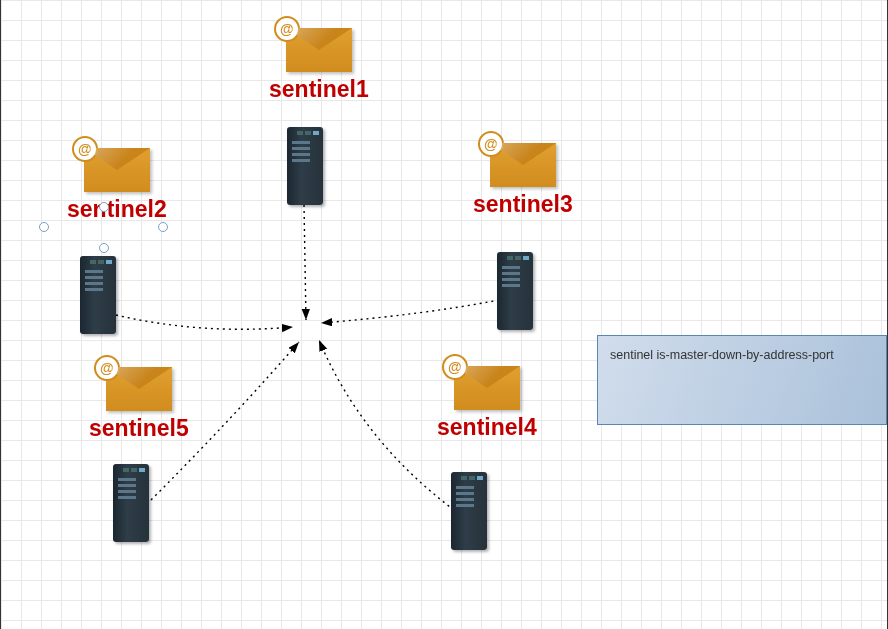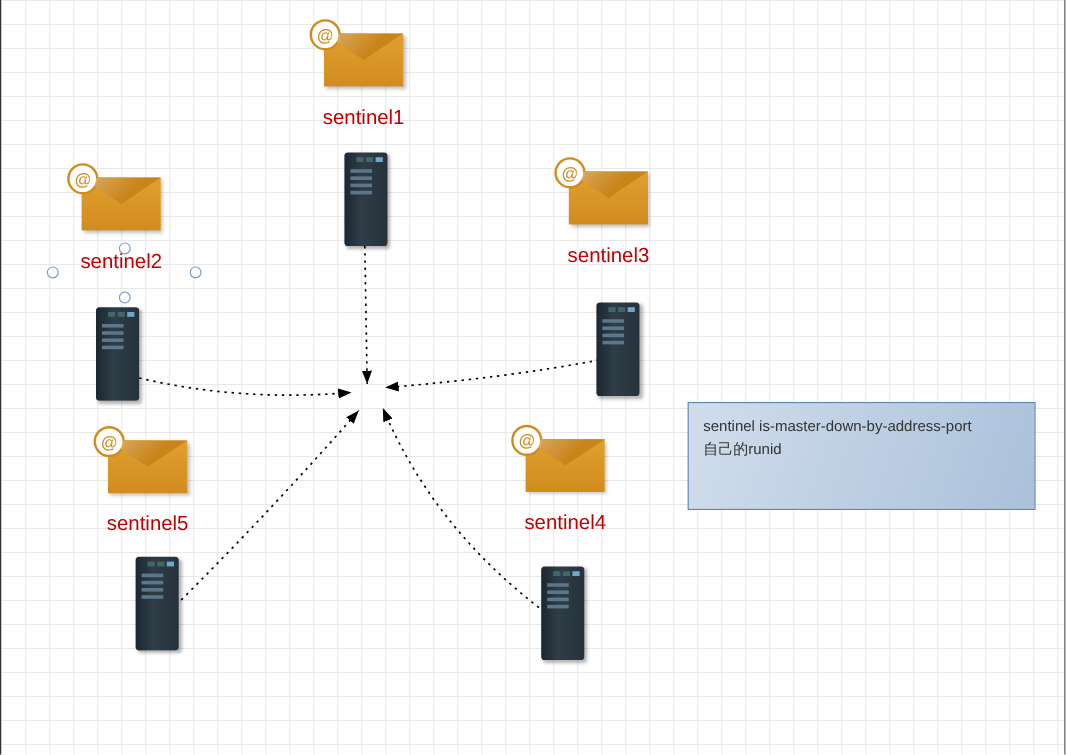--- a/index.html
+++ b/index.html
@@ -20,23 +20,23 @@
   border-right: 1px solid #333;
   box-sizing: border-box;
   overflow: hidden;
 }
 .node {
   position: absolute;
   text-align: center;
 }
 .label {
   color: #c00000;
-  font-weight: normal;
-  font-size: 17px;
-  margin-top: 16px;
+  font-weight: bold;
+  font-size: 23px;
+  margin-top: 4px;
   white-space: nowrap;
 }
 .envelope {
   width: 66px;
   height: 44px;
   background: linear-gradient(to bottom, #e0a030, #d18c1e);
   position: relative;
   margin: 0 auto;
   box-shadow: 2px 2px 3px rgba(0,0,0,0.25);
 }
@@ -180,18 +180,17 @@
   <div class="server" style="left:450px; top:472px;"></div>
 
   <div class="node" style="left:88px; top:367px;">
     <div class="envelope">
       <div class="at-badge">@</div>
     </div>
     <div class="label">sentinel5</div>
   </div>
   <div class="server" style="left:112px; top:464px;"></div>
 
-  <div class="note" style="left:572px; top:335px; width:290px; height:90px;">
+  <div class="note" style="left:596px; top:335px; width:290px; height:90px;">
     <div>sentinel is-master-down-by-address-port</div>
-    <div>自己的runid</div>
   </div>
 
 </div>
 
 </body></html>

